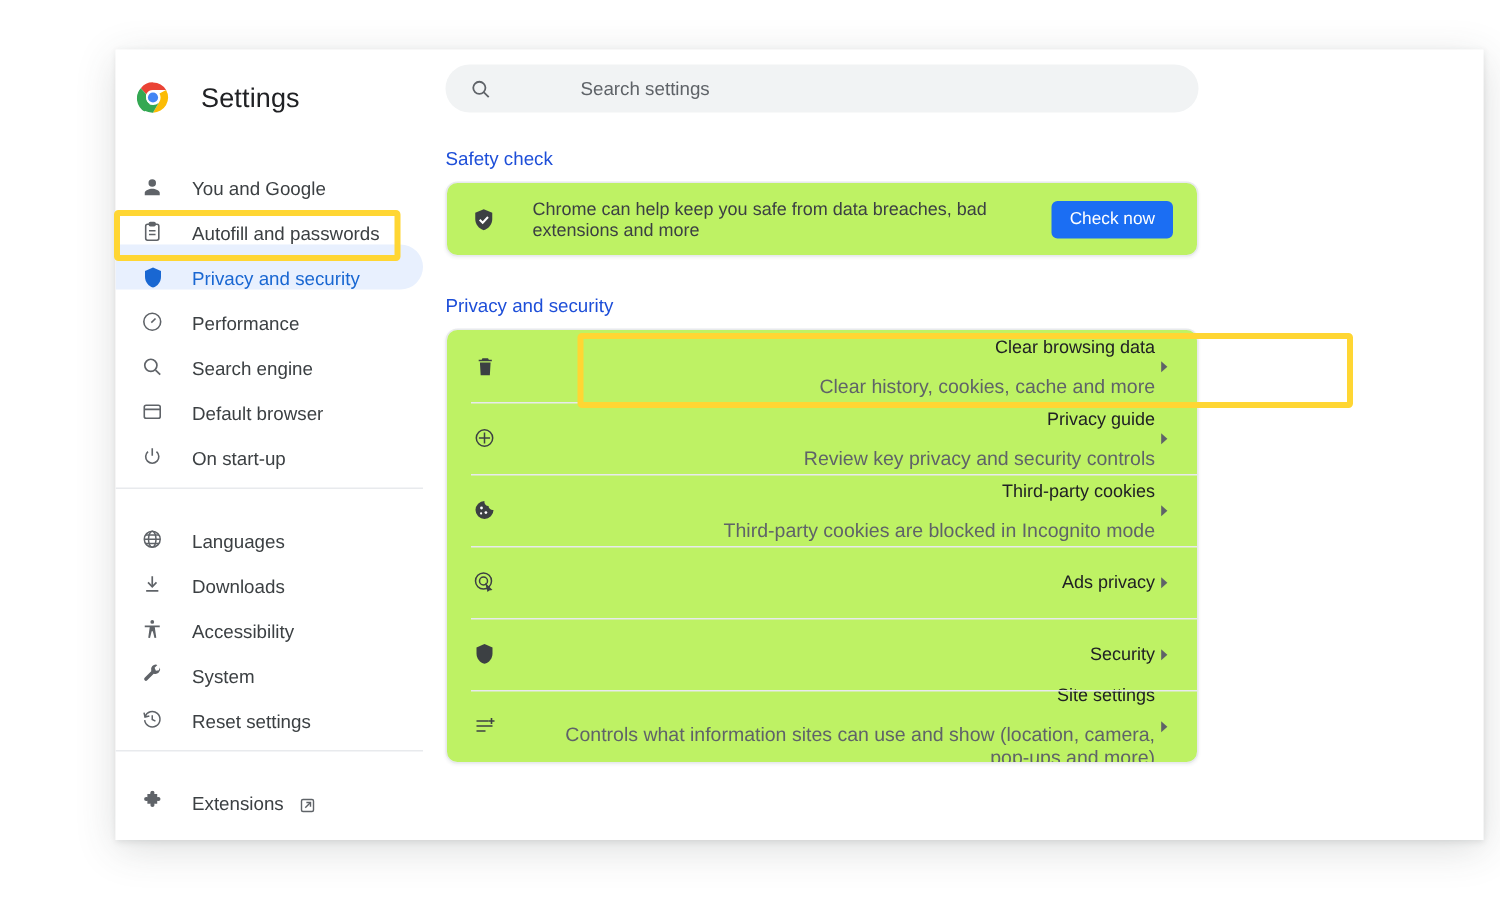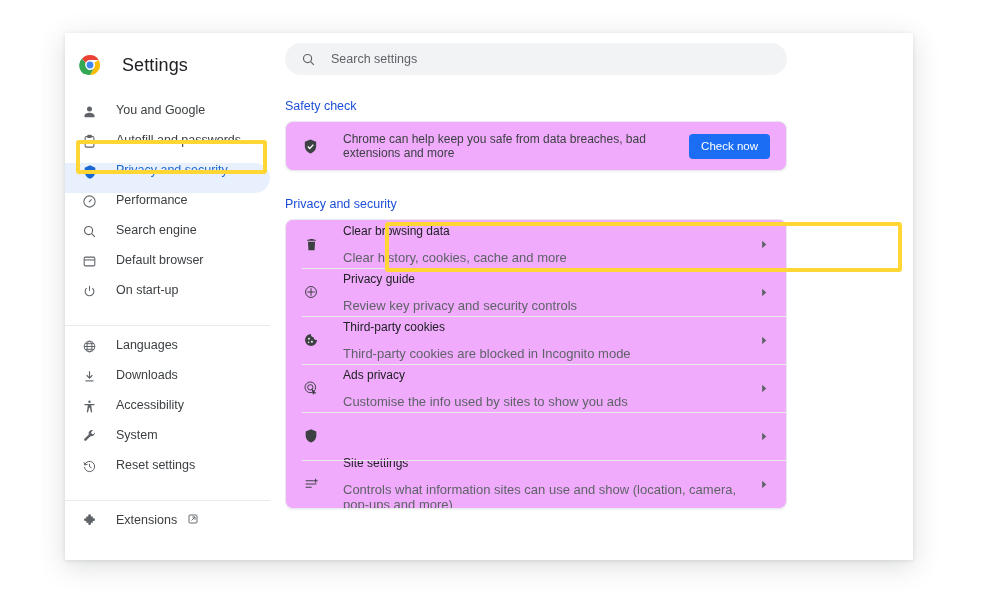--- a/index.html
+++ b/index.html
@@ -17,23 +17,23 @@
   #stage {
     position: relative;
     width: 1000px;
     height: 600px;
     background: #ffffff;
   }
 
   
   #window-card {
     position: absolute;
-    left: 65px;
+    left: 77px;
     top: 33px;
-    width: 848px;
+    width: 912px;
     height: 527px;
     background: #ffffff;
     box-shadow: 0 6px 26px rgba(60, 64, 67, 0.18),
                 0 1px 4px rgba(60, 64, 67, 0.12);
     overflow: hidden;
     display: flex;
   }
 
   
   #sidebar {
@@ -60,21 +60,21 @@
     font-size: 18px;
     color: #202124;
     margin-left: 21px;
     letter-spacing: 0.1px;
   }
 
   .nav-list { padding: 0; margin: 0; }
 
   .nav-item {
     display: flex;
-    align-items: flex-start;
+    align-items: flex-end;
     height: 30px;
     padding-left: 16px;
     margin: 0 0 0 0;
     border-radius: 0 15px 15px 0;
     color: #3c4043;
     font-size: 12.5px;
     cursor: pointer;
     position: relative;
   }
   .nav-item + .nav-item { margin-top: 0; }
@@ -127,20 +127,21 @@
     left: 15px;
     top: 10px;
     width: 502px;
     height: 32px;
     background: #f1f3f4;
     border-radius: 16px;
     display: flex;
     align-items: center;
     padding: 0 16px;
     box-sizing: border-box;
+    gap: 44px;
   }
   #searchbar .s-icon { color: #5f6368; display: flex; align-items: center; }
   #search-input {
     border: none;
     outline: none;
     background: transparent;
     margin-left: 15px;
     font-size: 12.5px;
     color: #3c4043;
     font-family: "Liberation Sans", sans-serif;
@@ -155,21 +156,21 @@
     font-size: 12.5px;
     color: #1d4ed8;
   }
   #safety-title { top: 66px; }
   #privacy-title { top: 164px; }
 
   .panel {
     position: absolute;
     left: 15px;
     width: 502px;
-    background: #f0abfc;
+    background: #bef264;
     border: 1px solid #e8eaed;
     border-radius: 8px;
     box-sizing: border-box;
     box-shadow: 0 1px 2px rgba(60,64,67,0.07);
   }
 
   #safety-panel {
     top: 88px;
     height: 50px;
     display: flex;
@@ -203,20 +204,21 @@
   }
 
   .setting-row {
     display: flex;
     align-items: center;
     height: 48px;
     padding: 0 16px;
     box-sizing: border-box;
     cursor: pointer;
     position: relative;
+    text-align: right;
   }
   .setting-row + .setting-row::before {
     content: "";
     position: absolute;
     left: 16px;
     right: 0;
     top: 0;
     height: 1px;
     background: #e8eaed;
   }
@@ -544,36 +546,36 @@
         <div class="setting-row">
           <span class="row-icon">
             <svg width="16" height="16" viewBox="0 0 24 24" fill="none" stroke="currentColor" stroke-width="1.5">
                 <circle cx="11" cy="11" r="8"></circle>
                 <circle cx="11" cy="11" r="4"></circle>
                 <path d="M12.5 12.5 20 20l-3.2.4L15 22l-2.5-9.5z" fill="currentColor" stroke="none"></path>
               </svg>
           </span>
           <span class="row-texts">
             <div class="row-title">Ads privacy</div>
-            <div class="row-sub">Customise the info used by sites to show you ads</div>
           </span>
           <span class="row-chevron">
             <svg width="11" height="11" viewBox="0 0 24 24" fill="currentColor">
                 <polygon points="9,4 18,12 9,20"></polygon>
               </svg>
           </span>
         </div>
 
         <div class="setting-row">
           <span class="row-icon">
             <svg width="16" height="16" viewBox="0 0 24 24" fill="currentColor">
                 <path d="M12 2 4 5.4v6c0 4.9 3.4 9.3 8 10.4 4.6-1.1 8-5.5 8-10.4v-6L12 2z"></path>
               </svg>
           </span>
           <span class="row-texts">
+            <div class="row-title">Security</div>
           </span>
           <span class="row-chevron">
             <svg width="11" height="11" viewBox="0 0 24 24" fill="currentColor">
                 <polygon points="9,4 18,12 9,20"></polygon>
               </svg>
           </span>
         </div>
 
         <div class="setting-row">
           <span class="row-icon">

